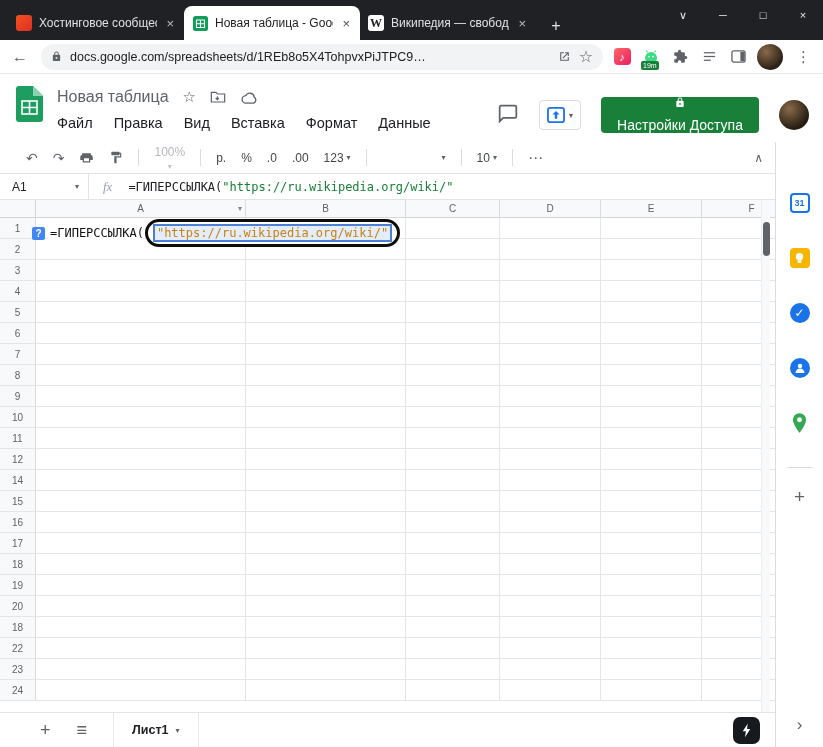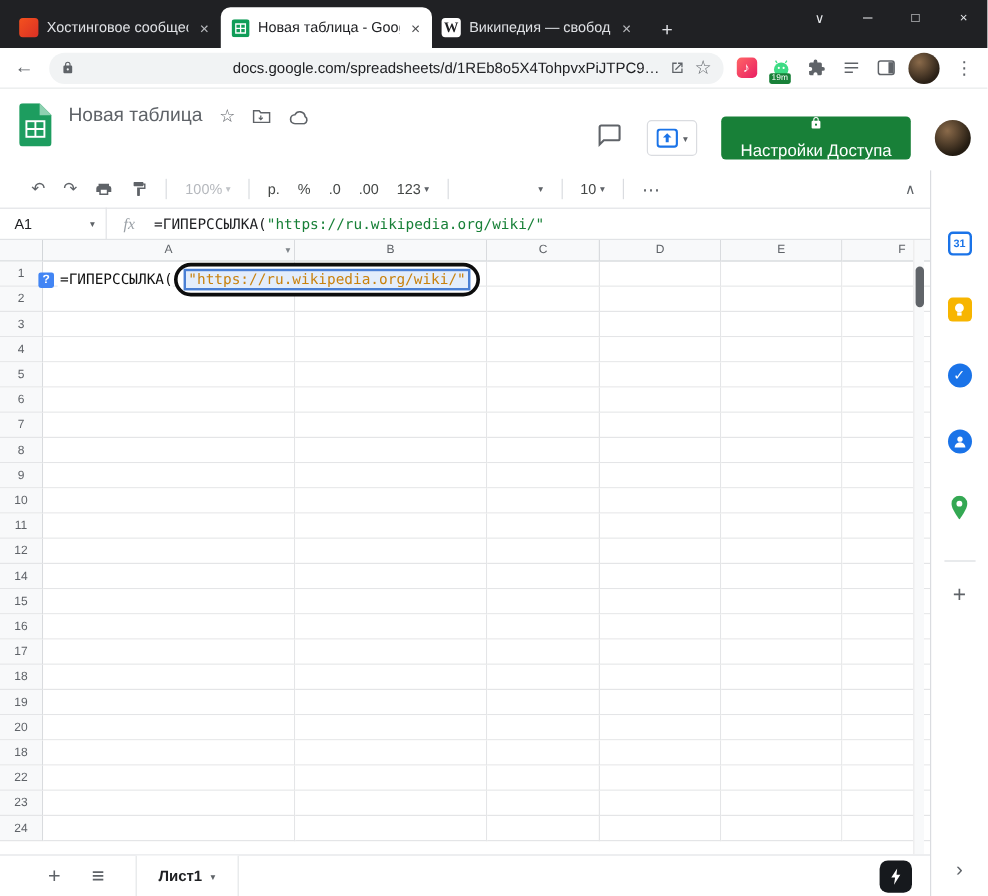--- a/index.html
+++ b/index.html
@@ -20,21 +20,21 @@
   .fav { width:16px; height:16px; border-radius:3px; flex:none; display:flex; align-items:center; justify-content:center; }
   .fav-hosting { background:linear-gradient(135deg,#f4511e,#d93025); }
   .fav-wiki { background:#fff; color:#202124; font-family:"Liberation Serif",serif; font-weight:bold; font-size:12px; }
   .newtab { width:28px; height:28px; margin:3px 0 0 6px; color:#dfe1e5; font-size:16px; display:flex; align-items:center; justify-content:center; }
   .win-controls { position:absolute; right:0; top:0; height:30px; display:flex; }
   .win-btn { width:40px; display:flex; align-items:center; justify-content:center; color:#e8eaed; font-size:11px; }
 
   
   .browser-toolbar { height:34px; background:#fff; display:flex; align-items:center; padding:0 8px; gap:9px; border-bottom:1px solid #e4e6e8; }
   .nav-back { font-size:16px; color:#5f6368; padding:0 4px; }
-  .omnibox { flex:1; height:26px; background:#f1f3f4; border-radius:13px; display:flex; align-items:center; padding:0 10px; gap:8px; min-width:0;text-align:right; }
+  .omnibox { flex:1; height:26px; background:#f1f3f4; border-radius:13px; display:flex; align-items:center; padding:0 10px; gap:8px; min-width:0; }
   .omni-url { flex:1; font-size:12.5px; color:#202124; white-space:nowrap; overflow:hidden; text-overflow:ellipsis; }
   .omni-icon { color:#5f6368; display:flex; align-items:center; }
   .ext { position:relative; width:20px; height:22px; display:flex; align-items:center; justify-content:center; color:#5f6368; }
   .ext-music { width:17px; height:17px; border-radius:4px; background:linear-gradient(135deg,#f66,#e91e63); color:#fff; font-size:11px; display:flex; align-items:center; justify-content:center; }
   .badge-19m { position:absolute; bottom:-2px; left:0; background:#188038; color:#fff; font-size:7px; line-height:9px; padding:0 2px; border-radius:2px; }
   .avatar-sm { width:26px; height:26px; border-radius:50%; background:radial-gradient(circle at 35% 30%,#8a6a4a,#2b2117 70%); flex:none; }
   .kebab { font-size:15px; color:#5f6368; padding:0 4px; }
 
   
   .sheets-header { height:68px; background:#fff; display:flex; padding:8px 14px 0 16px; }
@@ -51,21 +51,21 @@
   .avatar-lg { width:30px; height:30px; border-radius:50%; background:radial-gradient(circle at 35% 30%,#8a6a4a,#241c12 70%); }
 
   
   .content-row { flex:1; display:flex; min-height:0; }
   .main-col { width:775px; display:flex; flex-direction:column; min-height:0; }
 
   .toolbar { height:31px; display:flex; align-items:center; padding:0 12px 0 26px; gap:15px; color:#444746; font-size:12px; background:#fff; }
   .tb { display:flex; align-items:center; gap:3px; }
   .tb-ico { font-size:14px; color:#5f6368; display:flex; align-items:center; }
   .sep { width:1px; height:17px; background:#dadce0; }
-  .zoom { color:#b5b8bd; }
+  .zoom { color:#b5b8bd;flex-direction:column; }
   .caret { font-size:8px; color:#5f6368; }
   .caret.dis { color:#c0c3c7; }
   .font-dd { width:64px; display:flex; justify-content:flex-end; }
   .collapse { margin-left:auto; color:#5f6368; font-size:12px; }
 
   .formula-bar { height:27px; border-top:1px solid #e1e3e6; border-bottom:1px solid #e1e3e6; display:flex; align-items:center; font-size:12px; background:#fff; }
   .cell-ref { width:88px; padding:0 9px 0 12px; display:flex; align-items:center; justify-content:space-between; color:#202124; }
   .fbar-sep { width:1px; height:27px; background:#e1e3e6; }
   .fx { font-style:italic; color:#9aa0a6; font-family:"Liberation Serif",serif; font-size:13px; margin:0 16px 0 14px; }
   .fbar-text { font-family:"DejaVu Sans Mono","Liberation Mono",monospace; font-size:12px; white-space:pre; }
@@ -214,20 +214,28 @@
           <svg width="16" height="14" viewBox="0 0 24 20" fill="none" stroke="#5f6368" stroke-width="1.8">
               <path d="M2 3h7l2 2.5h11v12H2z"></path>
               <path d="M11 9v5M8.5 11.5L11 14l2.5-2.5" stroke-width="1.6"></path>
             </svg>
         </span>
         <span class="title-ico">
           <svg width="18" height="13" viewBox="0 0 24 17" fill="none" stroke="#5f6368" stroke-width="1.8">
               <path d="M19 8a6 6 0 0 0-11.3-2A5 5 0 0 0 8 16h10a4.5 4.5 0 0 0 1-8z"></path>
             </svg>
         </span>
+      </div>
+      <div class="menu-row">
+        <span class="menu-item">Файл</span>
+        <span class="menu-item">Правка</span>
+        <span class="menu-item">Вид</span>
+        <span class="menu-item">Вставка</span>
+        <span class="menu-item">Формат</span>
+        <span class="menu-item">Данные</span>
       </div>
     </div>
     <div class="header-right">
       <span>
         <svg width="22" height="21" viewBox="0 0 24 24" fill="none" stroke="#5f6368" stroke-width="2">
             <path d="M20 3H4a1.5 1.5 0 0 0-1.5 1.5V21l4-4H20a1.5 1.5 0 0 0 1.5-1.5v-11A1.5 1.5 0 0 0 20 3z"></path>
           </svg>
       </span>
       <span class="present-btn">
         <svg width="18" height="17" viewBox="0 0 20 19">

